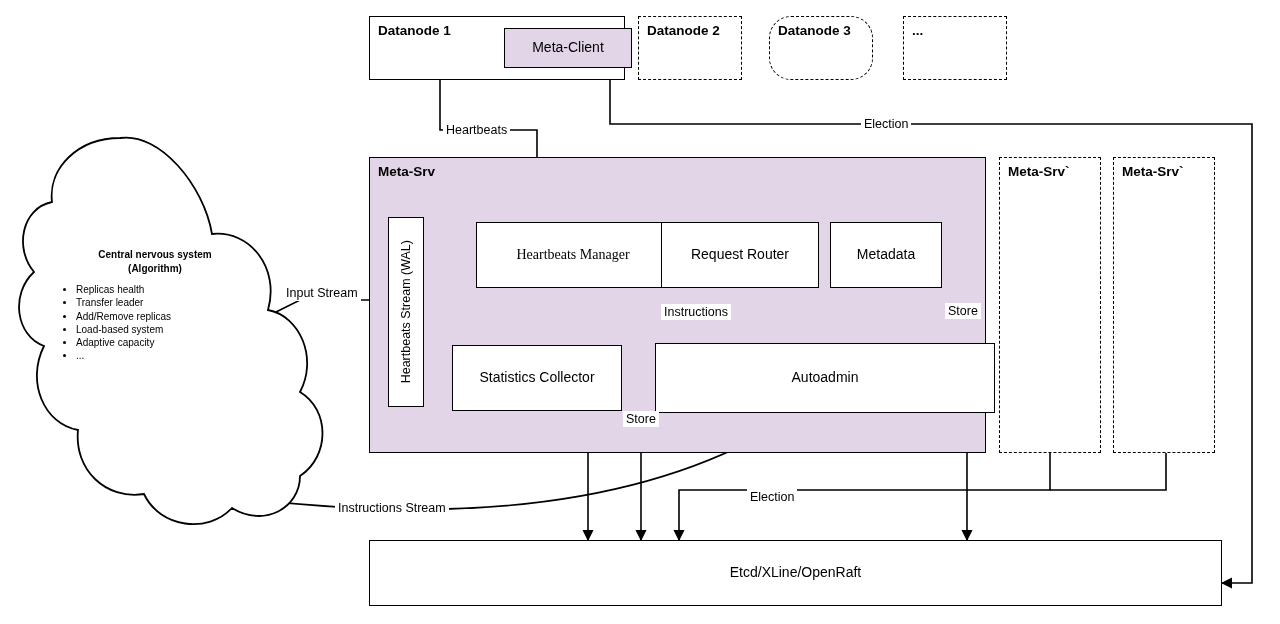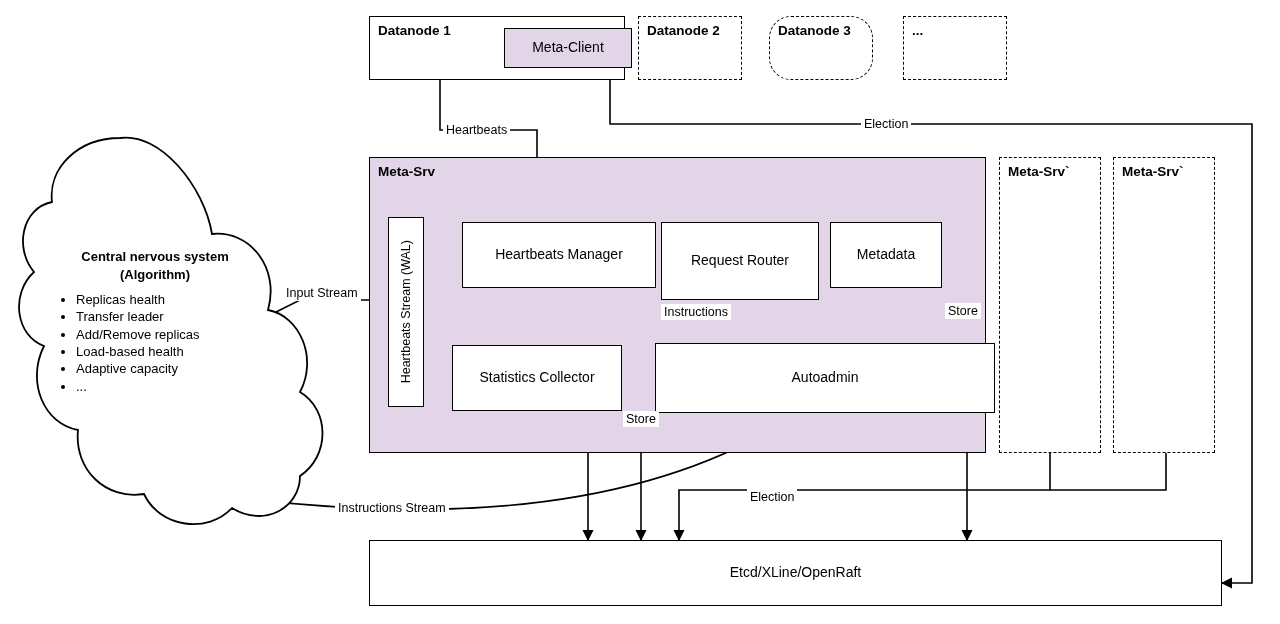--- a/index.html
+++ b/index.html
@@ -72,21 +72,21 @@
     top: 0;
     width: 1280px;
     height: 624px;
     overflow: visible;
   }
   .cloud-text {
     position: absolute;
     left: 30px;
     top: 248px;
     width: 250px;
-    font-size: 13px;
+    font-size: 10px;
   }
   .cloud-title {
     text-align: center;
     font-weight: bold;
     line-height: 1.35;
     margin-bottom: 8px;
   }
   .cloud-list {
     margin: 4px;
     padding-left: 42px;
@@ -164,24 +164,24 @@
   </div>
 
   <div class="box metasrv-panel titled" style="left:369px; top:157px; width:617px; height:296px;">
     <span>Meta-Srv</span>
   </div>
 
   <div class="box solid" style="left:388px; top:217px; width:36px; height:190px;">
     <span class="vertical-label">Heartbeats Stream   (WAL)</span>
   </div>
 
-  <div class="box solid" style="left:462px; top:222px; width:194px; height:66px;">
+  <div class="box solid" style="left:476px; top:222px; width:194px; height:66px;font-family:Liberation Serif, serif;">
     <span>Heartbeats Manager</span>
   </div>
-  <div class="box solid" style="left:661px; top:222px; width:158px; height:78px;">
+  <div class="box solid" style="left:661px; top:222px; width:158px; height:66px;">
     <span>Request Router</span>
   </div>
   <div class="box solid" style="left:830px; top:222px; width:112px; height:66px;">
     <span>Metadata</span>
   </div>
   <div class="box solid" style="left:452px; top:345px; width:170px; height:66px;">
     <span>Statistics Collector</span>
   </div>
   <div class="box solid" style="left:655px; top:343px; width:340px; height:70px;">
     <span>Autoadmin</span>
@@ -200,21 +200,21 @@
 
   <div class="cloud-text">
     <div class="cloud-title">
       <div>Central nervous system</div>
       <div>(Algorithm)</div>
     </div>
     <ul class="cloud-list">
       <li>Replicas health</li>
       <li>Transfer leader</li>
       <li>Add/Remove replicas</li>
-      <li>Load-based health</li>
+      <li>Load-based system</li>
       <li>Adaptive capacity</li>
       <li>...</li>
     </ul>
   </div>
 
   <div class="edge-label" style="left:443px; top:122px;">Heartbeats</div>
   <div class="edge-label" style="left:861px; top:116px;">Election</div>
   <div class="edge-label" style="left:283px; top:285px;">Input Stream</div>
   <div class="edge-label" style="left:661px; top:304px;">Instructions</div>
   <div class="edge-label" style="left:623px; top:411px;">Store</div>

